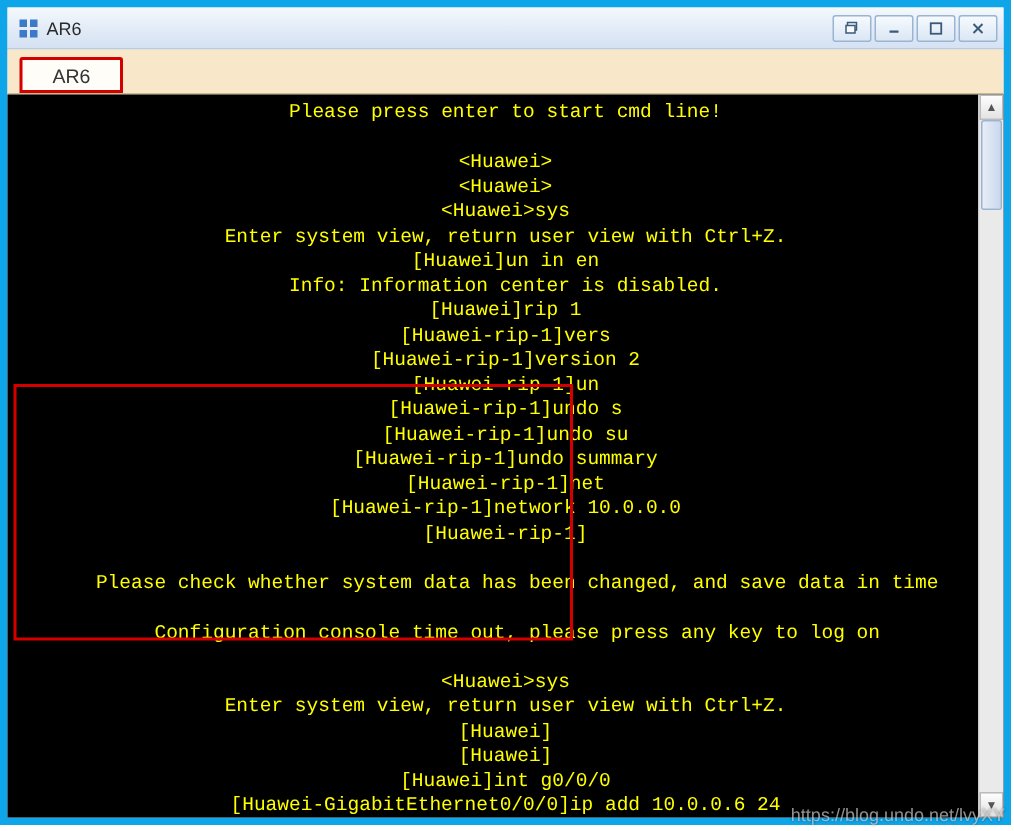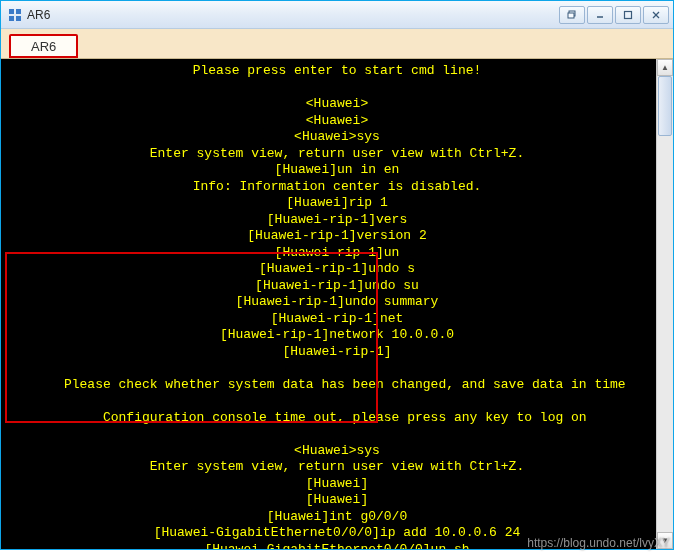--- a/index.html
+++ b/index.html
@@ -7,21 +7,21 @@
       font-family: "Segoe UI", Tahoma, sans-serif;
       background: #fff;
       width: 676px;
       height: 554px;
       overflow: hidden;
       position: relative;
     }
     .window {
       width: 674px;
       height: 550px;
-      border: 1px solid #0ea5e9;
+      border: 5px solid #0ea5e9;
       background: #e8eef7;
       position: relative;
     }
     .titlebar {
       height: 28px;
       background: linear-gradient(to bottom, #f5f9fd 0%, #e3ecf7 50%, #d5e2f3 100%);
       border-bottom: 1px solid #b8cce0;
       display: flex;
       align-items: center;
       padding: 0 4px 0 6px;

